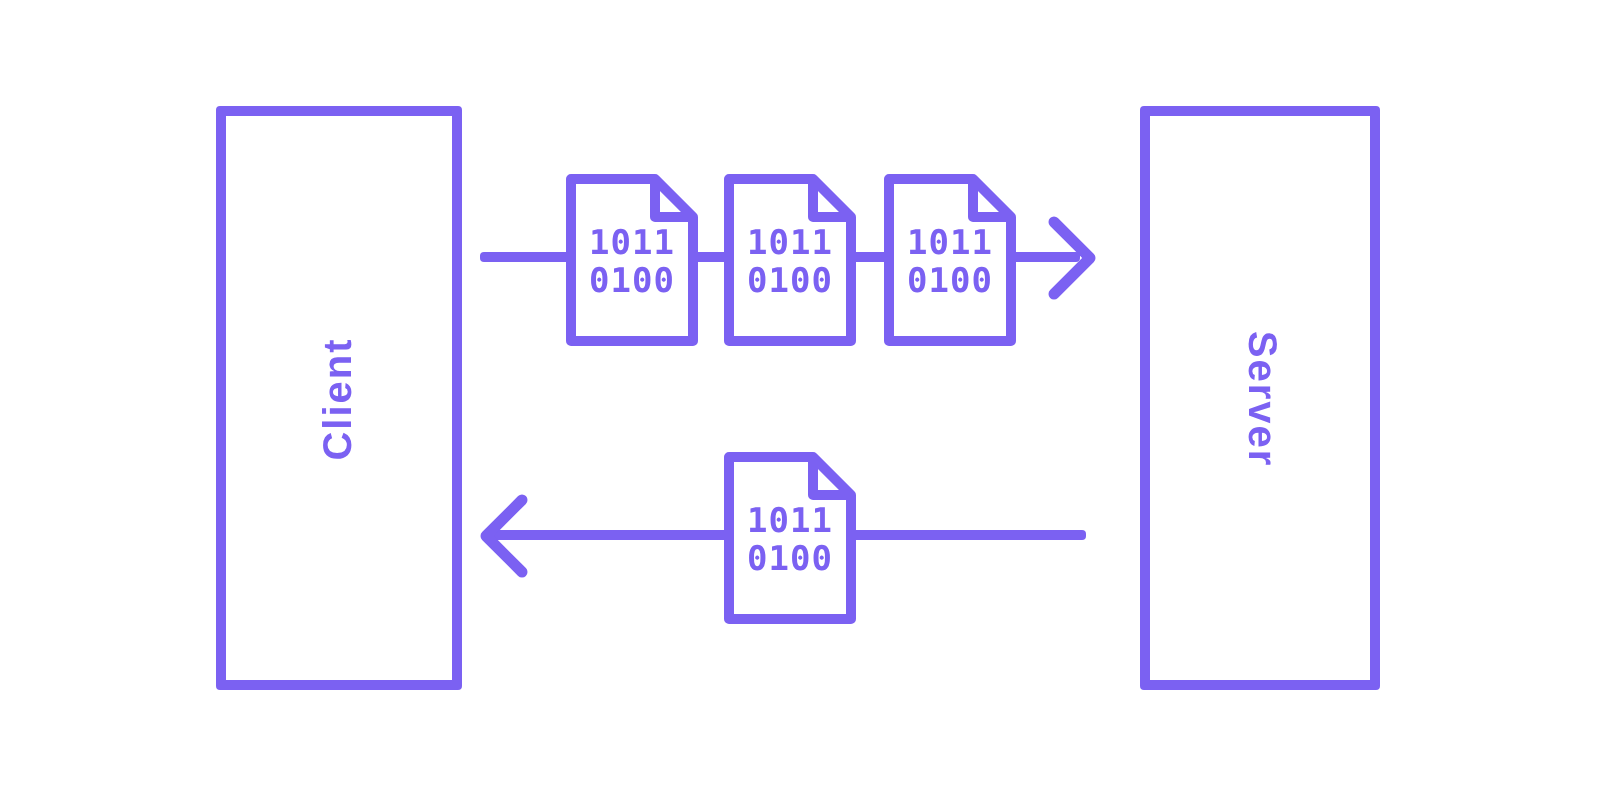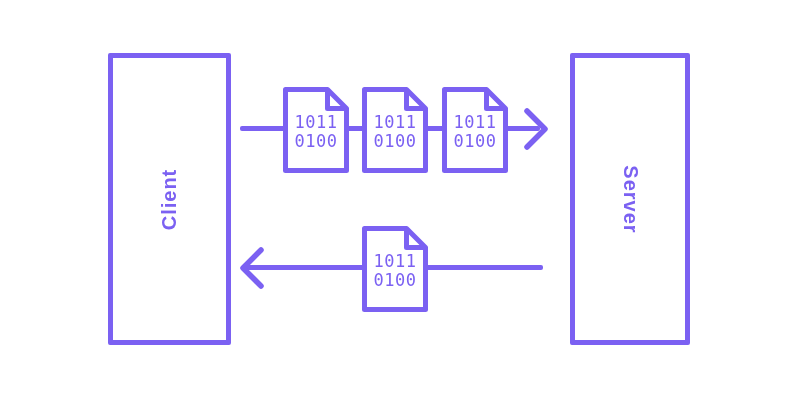--- a/index.html
+++ b/index.html
@@ -65,21 +65,21 @@
   .doc--resp { left: 360px; top: 226px; }
   .doc svg { position: absolute; left: 0; top: 0; }
   .doc-text {
     position: absolute;
     inset: 4px 0 0 0;
     display: flex;
     flex-direction: column;
     align-items: center;
     justify-content: center;
     font-family: "DejaVu Sans Mono", monospace;
-    font-weight: 400;
+    font-weight: 700;
     font-size: 17px;
     line-height: 19px;
     letter-spacing: 0.5px;
     color: var(--accent);
   }
 </style>
 </head>
 <body>
 
 <div class="canvas" style="--accent: #7B61F2;">

